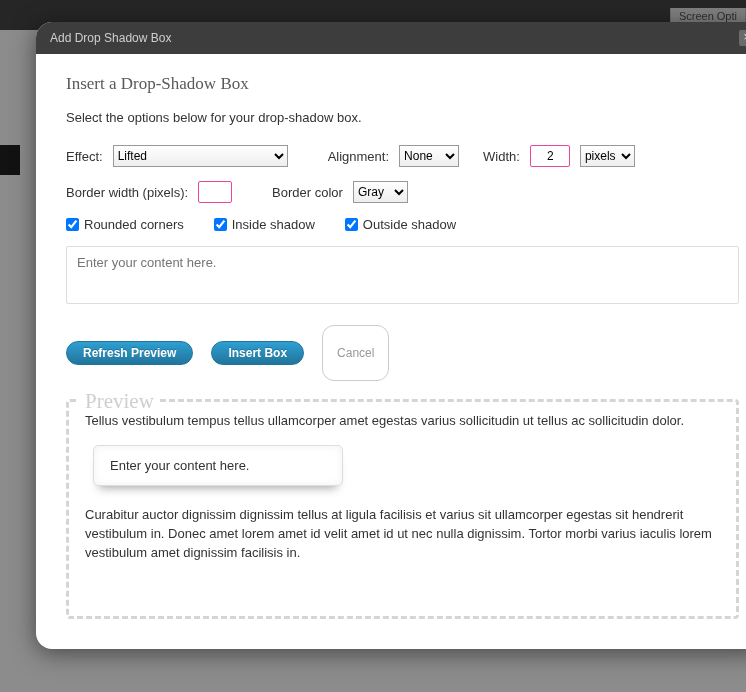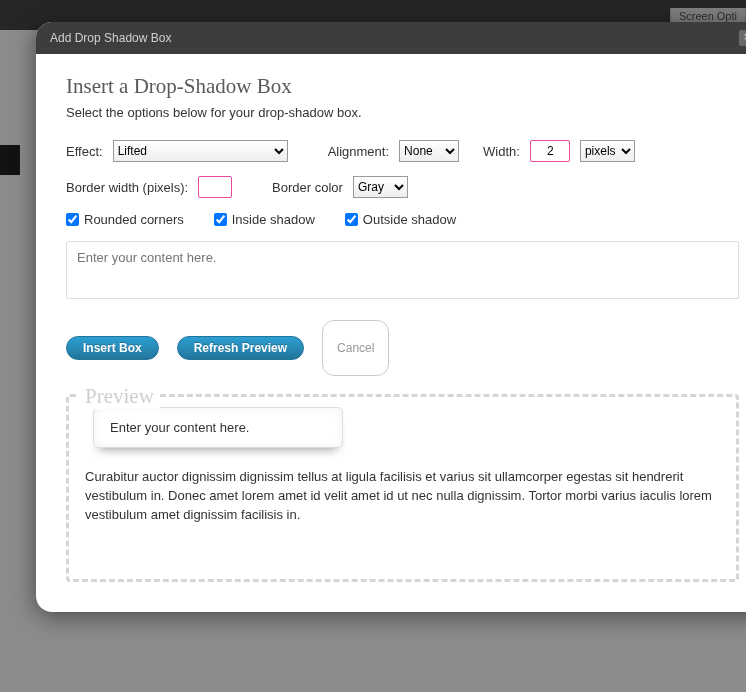--- a/index.html
+++ b/index.html
@@ -101,24 +101,24 @@
       font-size: 12px;
       line-height: 15px;
       text-align: center;
       cursor: pointer;
     }
     .modal-content {
       padding: 20px 30px 30px 30px;
     }
     .main-heading {
       font-family: Georgia, "Times New Roman", serif;
-      font-size: 21px;
+      font-size: 17px;
       font-weight: normal;
       color: #5a5a5a;
-      margin-bottom: 6px;
+      margin-bottom: 16px;
     }
     .sub-text {
       font-size: 13px;
       color: #333;
       margin-bottom: 20px;
     }
     .form-row {
       display: flex;
       align-items: center;
       gap: 10px;
@@ -284,24 +284,25 @@
       </label>
       <label>
         <input type="checkbox" checked="" style="">
         <span>Outside shadow</span>
       </label>
     </div>
 
     <textarea class="content-area" placeholder="Enter your content here." style=""></textarea>
 
     <div class="button-row">
+      <button class="btn-primary">Refresh Preview</button>
       <button class="btn-primary">Insert Box</button>
-      <button class="btn-primary">Refresh Preview</button>
       <button class="btn-cancel">Cancel</button>
     </div>
 
     <div class="preview-area">
       <span class="preview-label">Preview</span>
+      <p class="preview-text">Tellus vestibulum tempus tellus ullamcorper amet egestas varius sollicitudin ut tellus ac sollicitudin dolor.</p>
       <div class="shadow-box">Enter your content here.</div>
       <p class="preview-text">Curabitur auctor dignissim dignissim tellus at ligula facilisis et varius sit ullamcorper egestas sit hendrerit vestibulum in. Donec amet lorem amet id velit amet id ut nec nulla dignissim. Tortor morbi varius iaculis lorem vestibulum amet dignissim facilisis in.</p>
     </div>
   </div>
 </div>
 
 </body></html>

